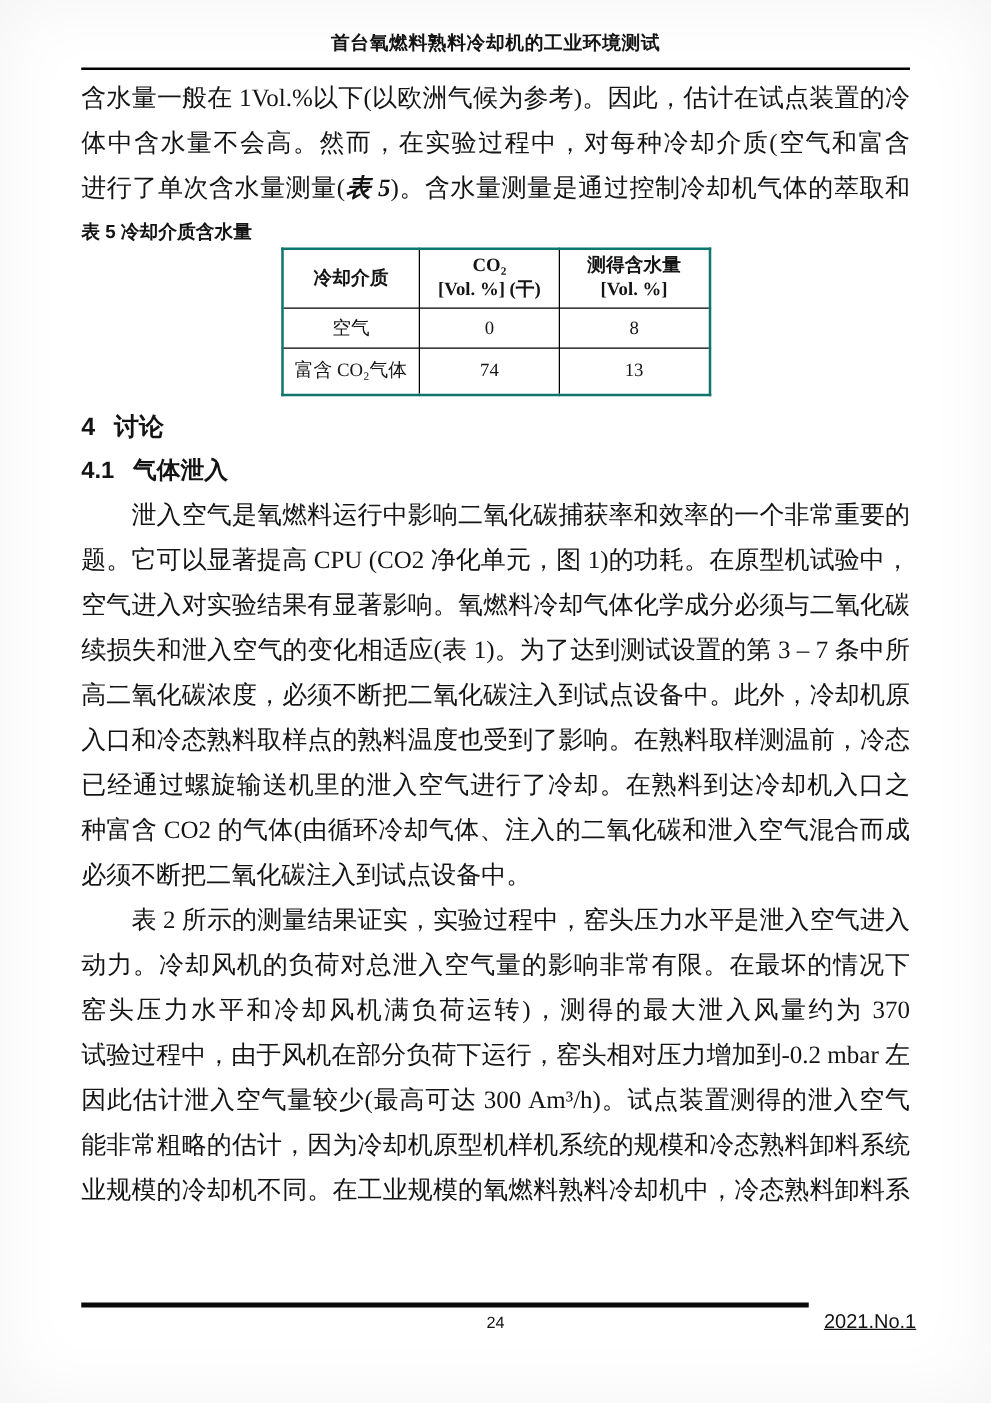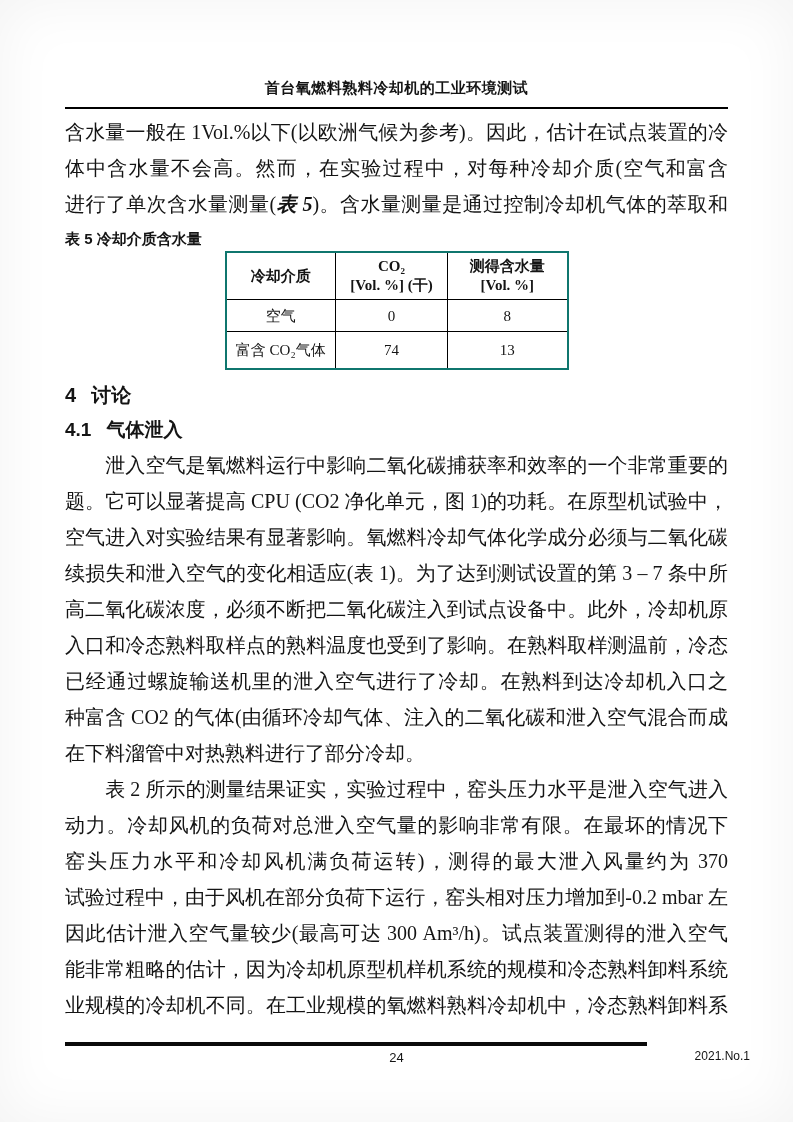--- a/index.html
+++ b/index.html
@@ -8,21 +8,21 @@
     background: #ffffff;
     color: #141414;
     font-family: "Liberation Serif", "DejaVu Serif", serif;
     position: relative;
     overflow: hidden;
     box-shadow: inset 0 0 60px rgba(0,0,0,0.05);
   }
   .page {
     box-sizing: border-box;
     width: 793px; height: 1122px;
-    padding: 77px 65px 0 65px;
+    padding: 24px 65px 0 65px;
     position: relative;
   }
   
   .head-block { border-bottom: 2px solid #000; padding-bottom: 8px; }
   .running-title {
     text-align: center;
     font-family: "Liberation Sans", "DejaVu Sans", sans-serif;
     font-weight: 600;
     font-size: 15px; line-height: 22px;
     letter-spacing: 0.5px;
@@ -87,23 +87,24 @@
     width: 582px; height: 4px;
     background: #0a0a0a;
   }
   .footer-pagenum {
     position: absolute; left: 0; right: 0; top: 8px;
     text-align: center;
     font-family: "Liberation Sans", "DejaVu Sans", sans-serif;
     font-size: 13px;
   }
   .footer-issue {
-    position: absolute; right: 43px; top: 7px;
+    position: absolute; right: 60px; top: 7px;
     font-family: "Liberation Sans", "DejaVu Sans", sans-serif;
-    font-size: 12px;
+    font-size: 16px;
+    text-decoration: underline;
   }
 </style>
 </head>
 <body>
 
 <div class="page">
 
   <div class="head-block">
     <div class="running-title">首台氧燃料熟料冷却机的工业环境测试</div>
   </div>
@@ -162,21 +163,21 @@
 
   <div class="para">
       <div class="tline"><span>　　泄入空气是氧燃料运行中影响二氧化碳捕获率和效率的一个非常重要的问</span></div>
       <div class="tline"><span>题。它可以显著提高 CPU (CO2 净化单元，图 1)的功耗。在原型机试验中，泄入</span></div>
       <div class="tline"><span>空气进入对实验结果有显著影响。氧燃料冷却气体化学成分必须与二氧化碳的持</span></div>
       <div class="tline"><span>续损失和泄入空气的变化相适应(表 1)。为了达到测试设置的第 3 – 7 条中所示的</span></div>
       <div class="tline"><span>高二氧化碳浓度，必须不断把二氧化碳注入到试点设备中。此外，冷却机原型机</span></div>
       <div class="tline"><span>入口和冷态熟料取样点的熟料温度也受到了影响。在熟料取样测温前，冷态熟料</span></div>
       <div class="tline"><span>已经通过螺旋输送机里的泄入空气进行了冷却。在熟料到达冷却机入口之前，一</span></div>
       <div class="tline"><span>种富含 CO2 的气体(由循环冷却气体、注入的二氧化碳和泄入空气混合而成的气体)</span></div>
-      <div class="tline tline-last"><span>在下料溜管中对热熟料进行了部分冷却。</span></div>
+      <div class="tline tline-last"><span>必须不断把二氧化碳注入到试点设备中。</span></div>
     </div>
 
   <div class="para" style="margin-top:0">
       <div class="tline"><span>　　表 2 所示的测量结果证实，实验过程中，窑头压力水平是泄入空气进入的驱</span></div>
       <div class="tline"><span>动力。冷却风机的负荷对总泄入空气量的影响非常有限。在最坏的情况下(最低的</span></div>
       <div class="tline"><span>窑头压力水平和冷却风机满负荷运转)，测得的最大泄入风量约为 370 Am³/h。在</span></div>
       <div class="tline"><span>试验过程中，由于风机在部分负荷下运行，窑头相对压力增加到-0.2 mbar 左右，</span></div>
       <div class="tline"><span>因此估计泄入空气量较少(最高可达 300 Am³/h)。试点装置测得的泄入空气流量只</span></div>
       <div class="tline"><span>能非常粗略的估计，因为冷却机原型机样机系统的规模和冷态熟料卸料系统与工</span></div>
       <div class="tline"><span>业规模的冷却机不同。在工业规模的氧燃料熟料冷却机中，冷态熟料卸料系统将</span></div>

